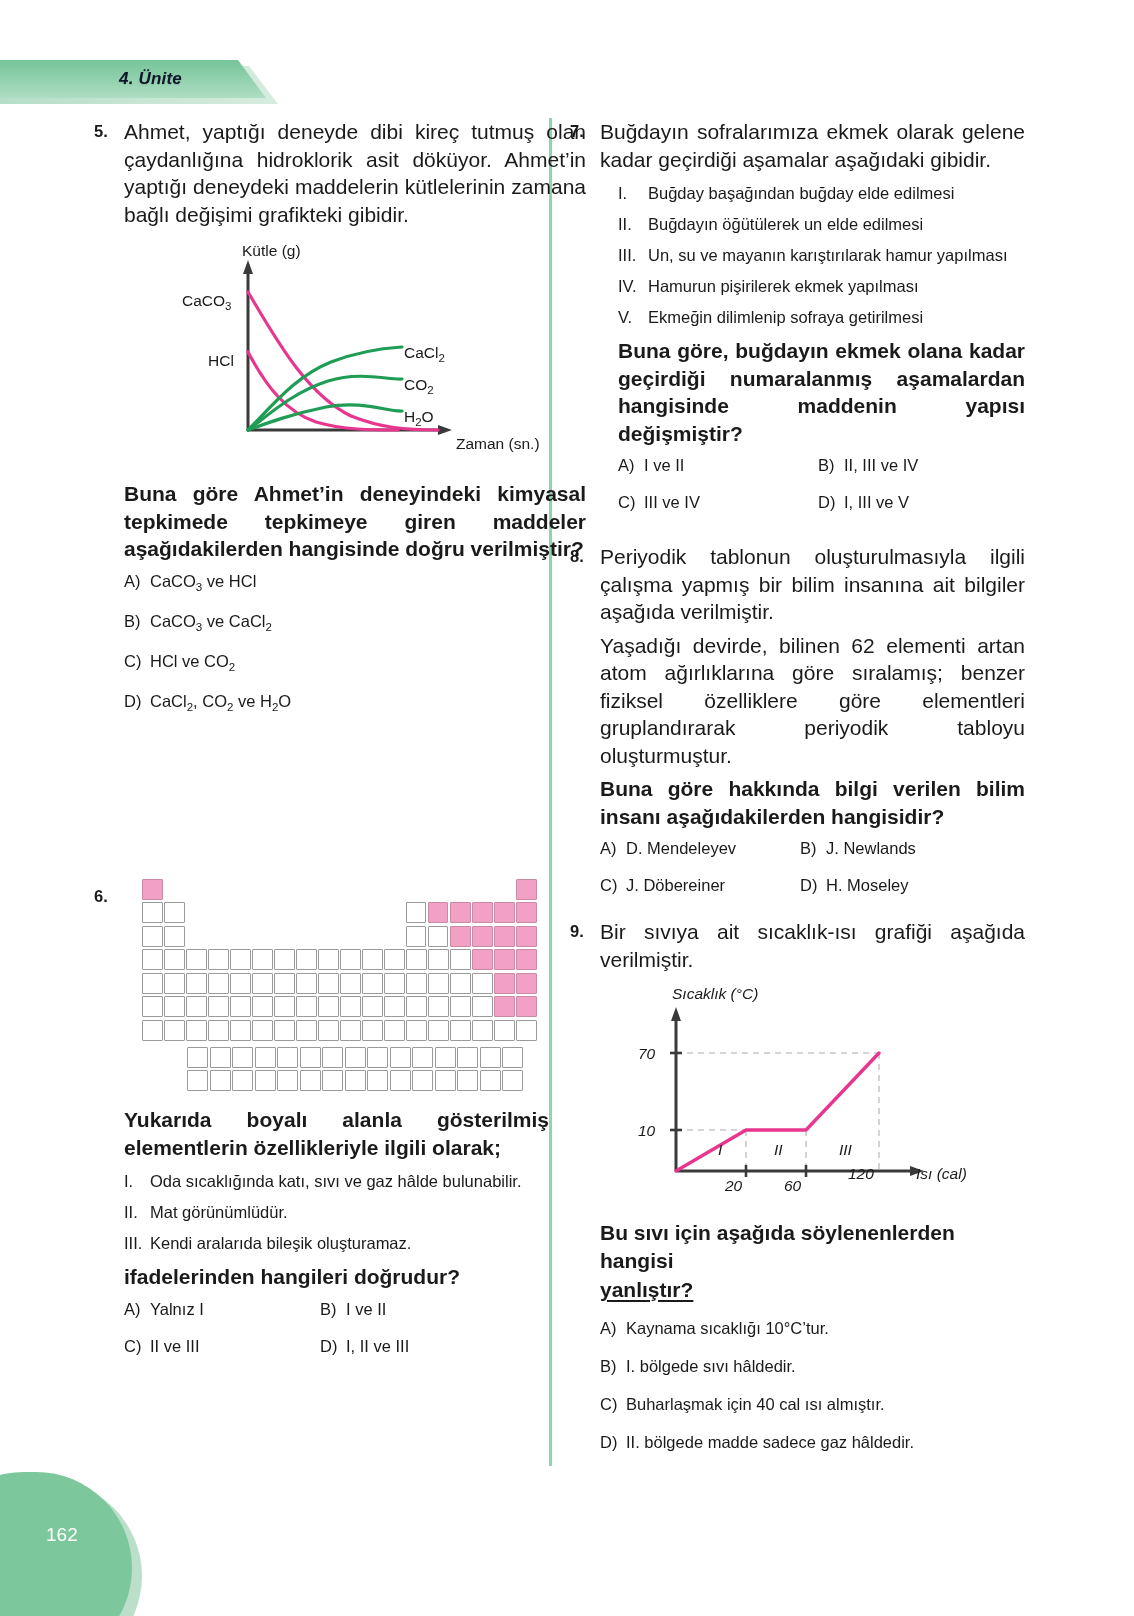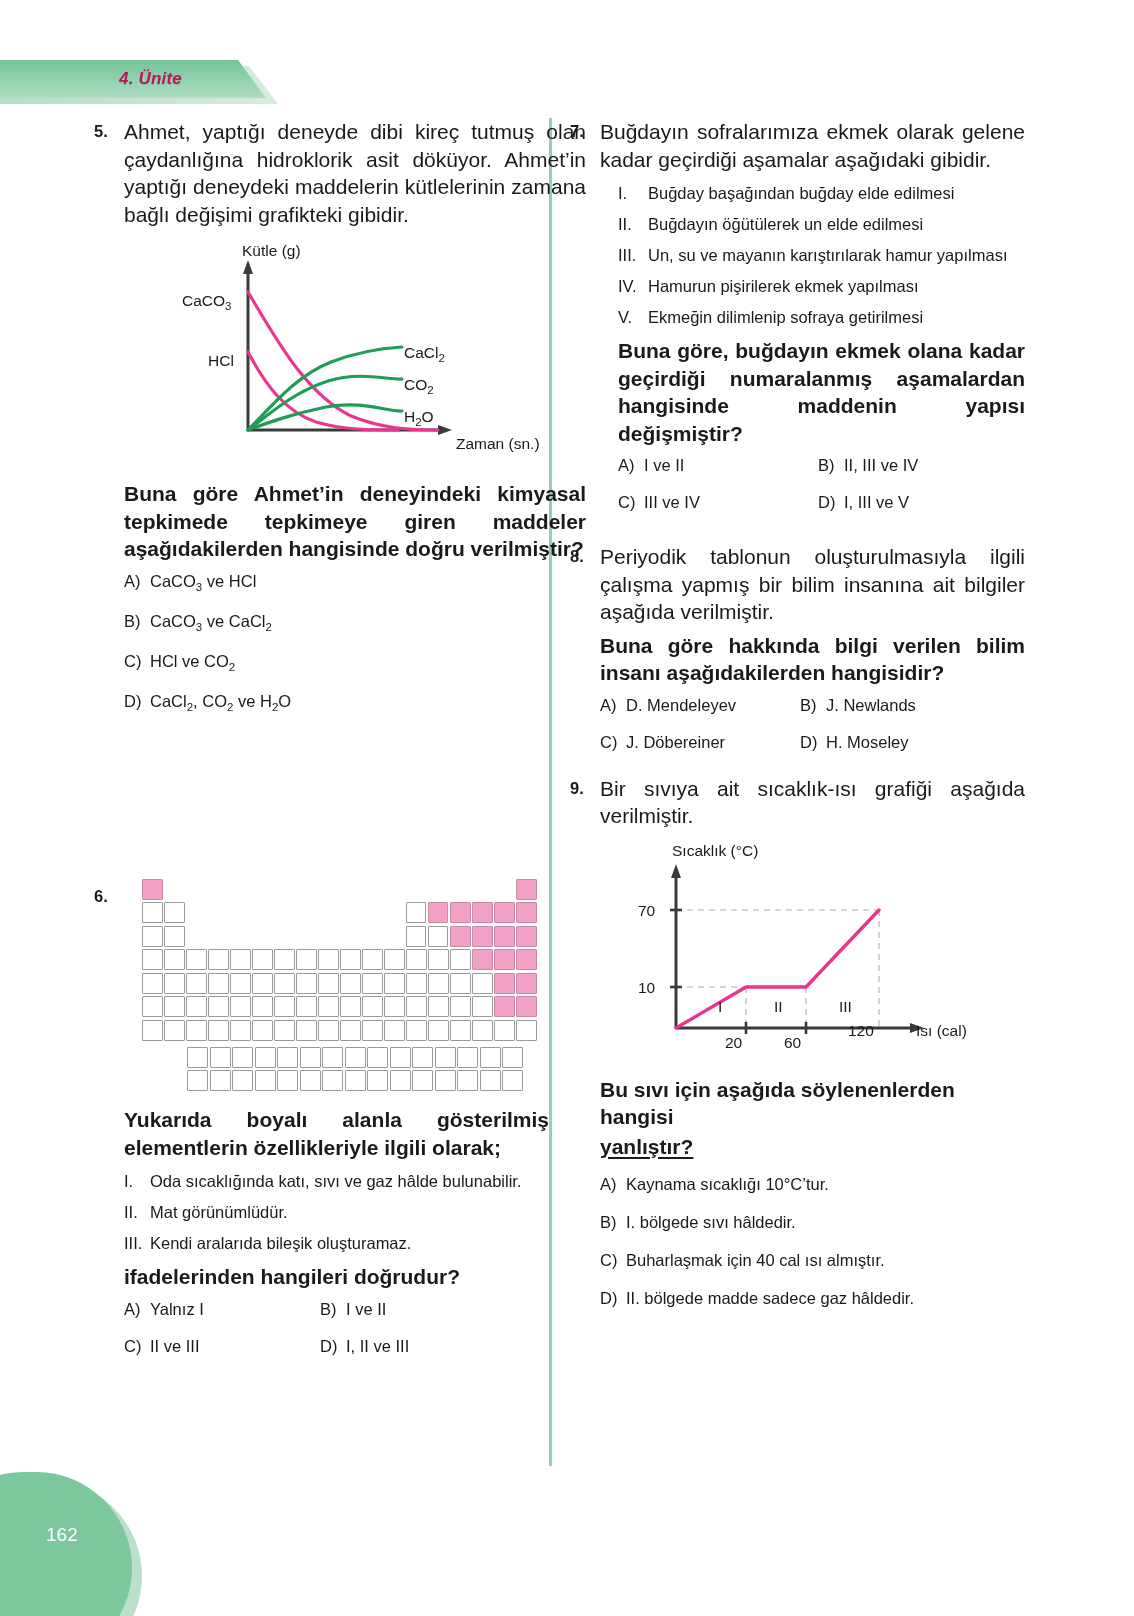--- a/index.html
+++ b/index.html
@@ -24,21 +24,21 @@
   }
   #unit-banner .main{
     position:absolute; left:0; top:0; width:266px; height:38px;
     background:linear-gradient(to bottom,#76c598 0%,#8ed0ac 45%,#aeddc2 100%);
     clip-path: polygon(0 0, 238px 0, 266px 100%, 0 100%);
   }
   #unit-banner .label{
     position:absolute; left:0; top:0; width:240px; height:38px;
     display:flex; align-items:center; justify-content:flex-end;
     padding-right:58px;
-    color:#be185d; font-style:italic; font-weight:bold; font-size:17px;
+    color:#0f172a; font-style:italic; font-weight:bold; font-size:17px;
     letter-spacing:.2px;
     text-shadow:0 1px 1px rgba(0,0,0,.12);
   }
 
   
   #columns{
     position:absolute; left:0; top:118px; width:1134px; height:1340px;
   }
   #col-left{
     position:absolute; left:94px; top:0; width:455px;
@@ -116,21 +116,21 @@
   }
   .pt-cell.on{ background:#f2a0c4; border-color:#c98aa8; }
   .pt-cell.gap{ border:none; background:transparent; }
   .pt-row.fgap{ margin-top:5px; }
   #q6-num{
     position:absolute; left:0px; top:8px;
     font-weight:bold; font-size:16.5px;
   }
 
   
-  #graph-temp{ position:relative; width:330px; height:230px; margin:12px 16px 4px 34px; }
+  #graph-temp{ position:relative; width:330px; height:230px; margin:12px 16px 4px 34px;font-style:italic; }
   #graph-temp .t-label{ position:absolute; font-size:15.5px; white-space:nowrap;}
   #graph-temp .t-title{ left:38px; top:0px; }
   #graph-temp .t-x{ left:282px; top:180px;text-align:right; }
   #graph-temp .t-y70{ left:4px; top:60px; }
   #graph-temp .t-y10{ left:4px; top:137px; }
   #graph-temp .t-r1{ left:84px; top:156px; }
   #graph-temp .t-r2{ left:140px; top:156px; }
   #graph-temp .t-r3{ left:205px; top:156px; }
   #graph-temp .t-x20{ left:91px; top:192px; }
   #graph-temp .t-x60{ left:150px; top:192px; }
@@ -521,20 +521,21 @@
           </div>
         </div>
       </div>
     </div>
 
     <div class="q" style="margin-top:16px;">
       <div class="q-head">
         <div class="q-num">8.</div>
         <div class="q-body">
           <p class="ptext">Periyodik tablonun oluşturulmasıyla ilgili çalışma yapmış bir bilim insanına ait bilgiler aşağıda verilmiştir.</p>
+          <p class="ptext">Yaşadığı devirde, bilinen 62 elementi artan atom ağırlıklarına göre sıralamış; benzer fiziksel özelliklere göre elementleri gruplandırarak periyodik tabloyu oluşturmuştur.</p>
           <p class="ptext bold">Buna göre hakkında bilgi verilen bilim insanı aşağıdakilerden hangisidir?</p>
 
           <div class="opts">
             <div class="opt-row">
               <div class="opt w2b">
                 <span class="lt">A)</span>
                 <span>D. Mendeleyev</span>
               </div>
               <div class="opt">
                 <span class="lt">B)</span>

